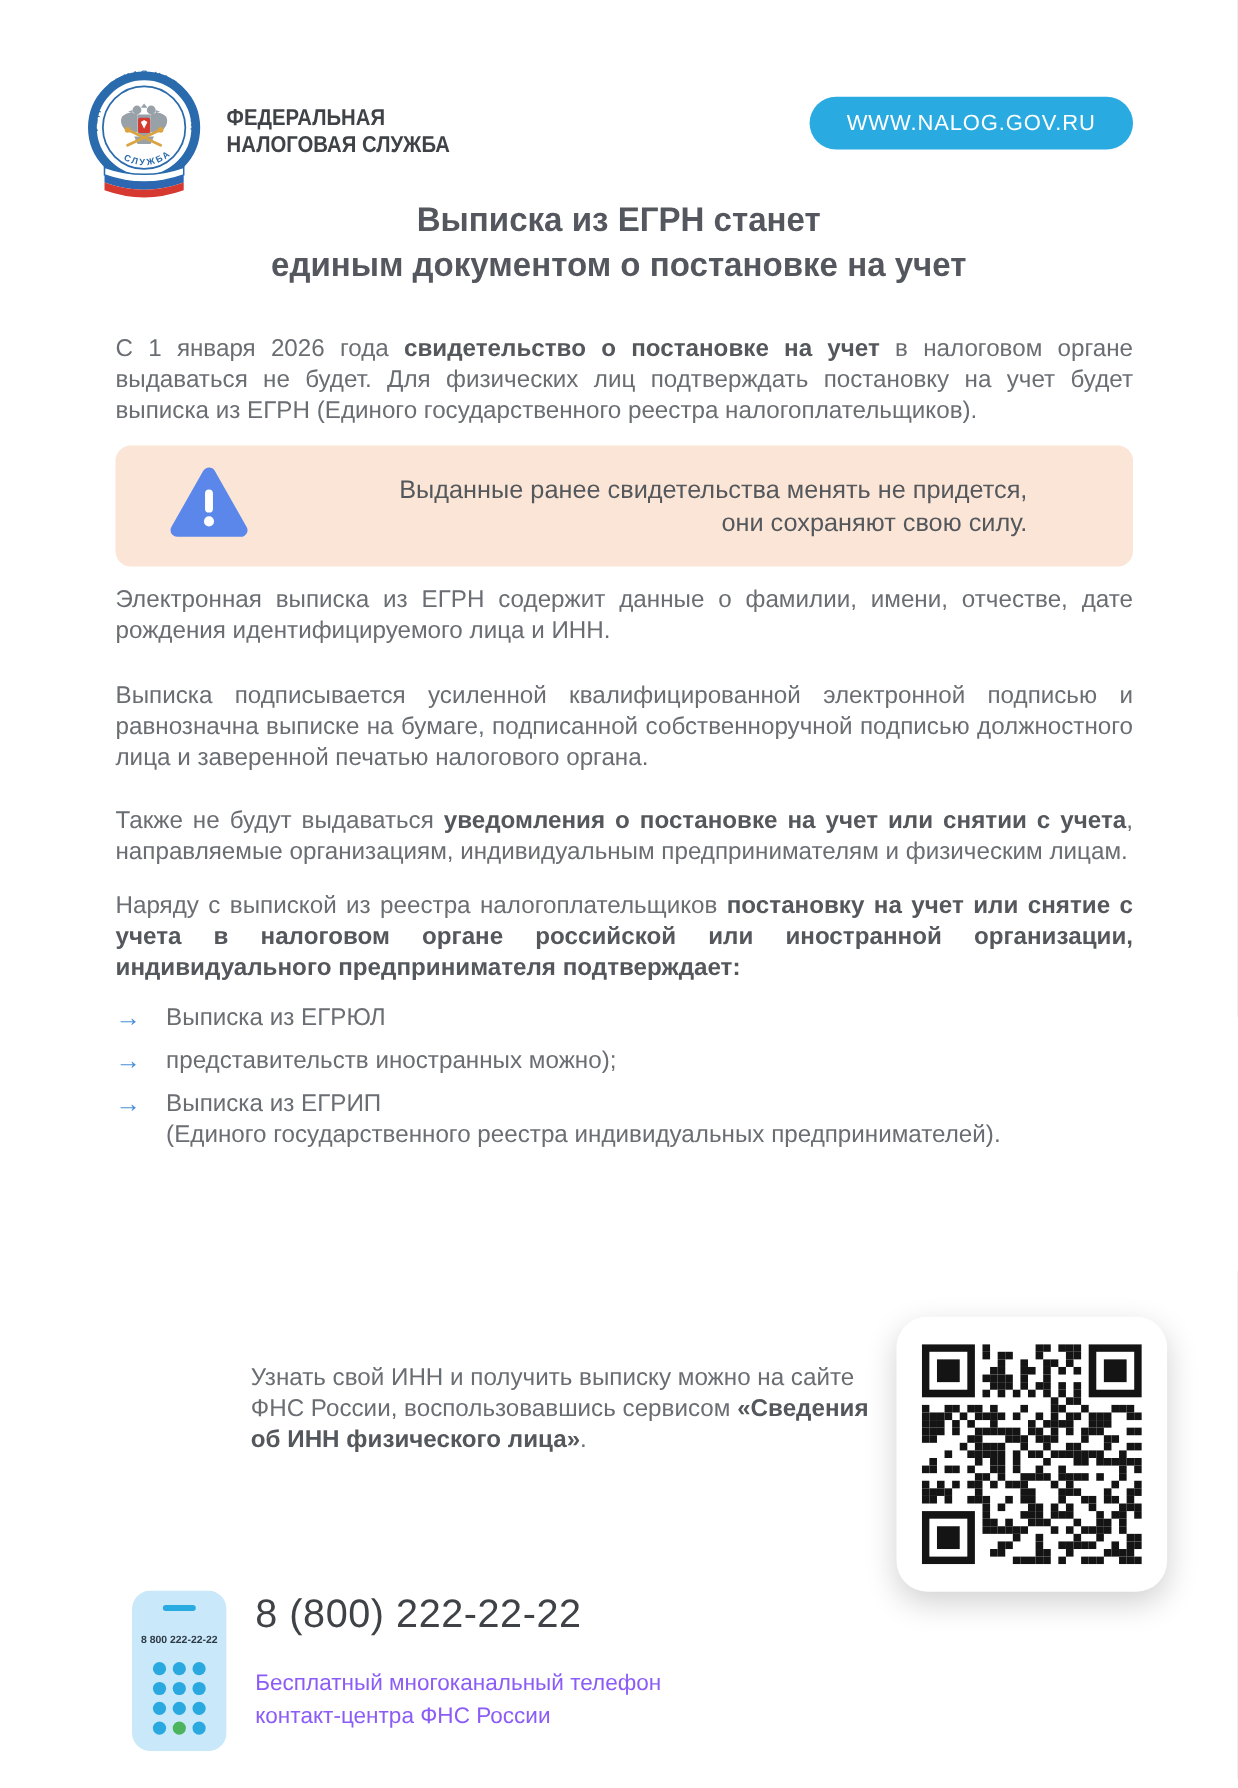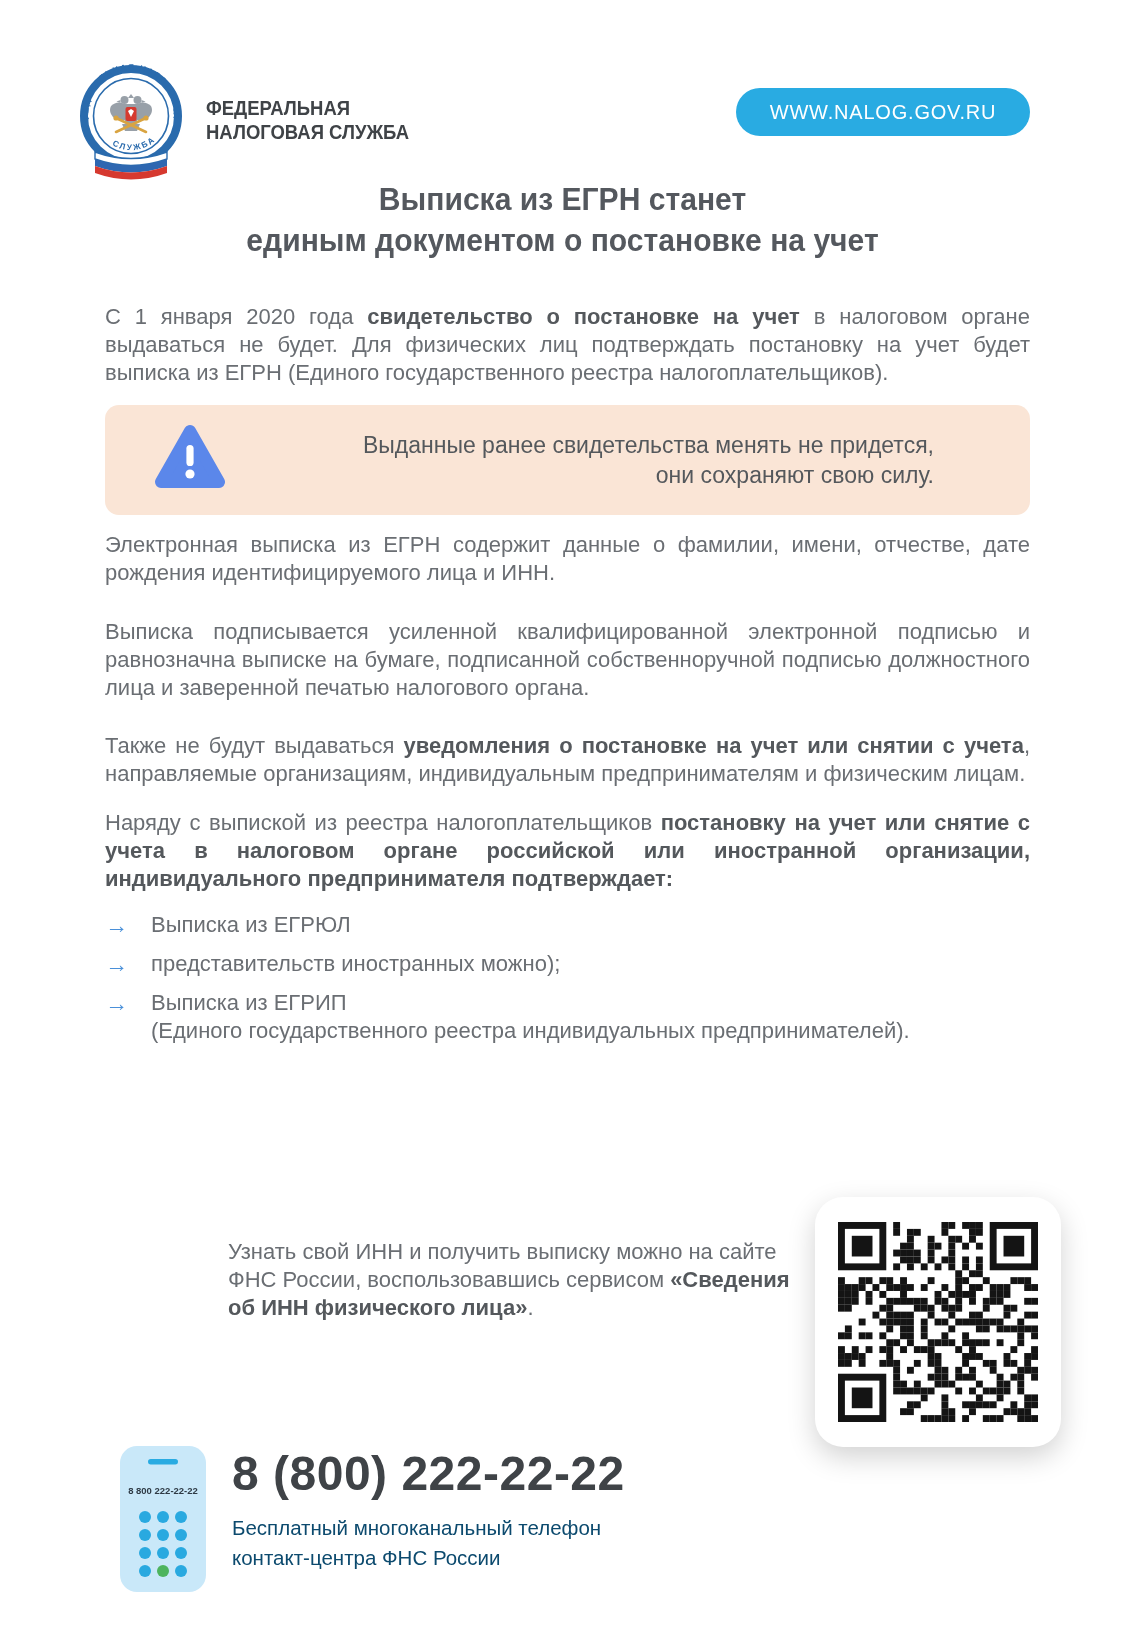--- a/index.html
+++ b/index.html
@@ -57,22 +57,22 @@
   .qr-text{position:absolute;top:1238px;left:228px;width:572px;font-size:22px;line-height:28px;
            color:var(--text)}
   .qr-card{position:absolute;top:1197px;left:815px;width:246px;height:250px;background:#fff;
            border-radius:28px;box-shadow:0 10px 28px rgba(0,0,0,.18);display:flex;
            align-items:center;justify-content:center}
 
   
   .footer{position:absolute;top:1446px;left:120px;display:flex;align-items:flex-start}
   .phone-icon{flex:none}
   .footer-text{margin-left:26px}
-  .phone-number{font-size:48px;font-weight:bold;color:var(--text-dark);letter-spacing:.5px}
-  .phone-desc{margin-top:12px;font-size:20.5px;line-height:1.45;color:#0c4a6e}
+  .phone-number{font-size:36px;font-weight:normal;color:var(--text-dark);letter-spacing:.5px}
+  .phone-desc{margin-top:27px;font-size:20.5px;line-height:1.45;color:#8b5cf6}
 </style>
 </head>
 <body>
 
 <div class="page">
 
   <div class="header">
     <div class="logo">
       <svg width="106" height="122" viewBox="0 0 106 122">
         <circle cx="53" cy="56" r="47" fill="#ffffff" stroke="#2A6BAD" stroke-width="8"></circle>
@@ -122,21 +122,21 @@
     </div>
   </div>
 
   <h1 class="title">
     <span style="display:block">Выписка из ЕГРН станет</span>
     <span style="display:block">единым документом о постановке на учет</span>
   </h1>
 
   <div class="content">
 
-    <p><span>С 1 января 2020 года </span><span class="b">свидетельство о постановке на учет</span><span> в налоговом органе выдаваться не будет. Для физических лиц подтверждать постановку на учет будет выписка из ЕГРН (Единого государственного реестра налогоплательщиков).</span></p>
+    <p><span>С 1 января 2026 года </span><span class="b">свидетельство о постановке на учет</span><span> в налоговом органе выдаваться не будет. Для физических лиц подтверждать постановку на учет будет выписка из ЕГРН (Единого государственного реестра налогоплательщиков).</span></p>
 
     <div class="p-warning">
       <div class="warn-icon">
         <svg width="74" height="68" viewBox="0 0 74 68">
           <path d="M37 8 L66 59 L8 59 Z" fill="#5B87EA" stroke="#5B87EA" stroke-width="12" stroke-linejoin="round"></path>
           <rect x="33.4" y="22" width="7.2" height="21" rx="3.6" fill="#ffffff"></rect>
           <circle cx="37" cy="51" r="4.6" fill="#ffffff"></circle>
         </svg>
       </div>
       <div class="warn-text">

